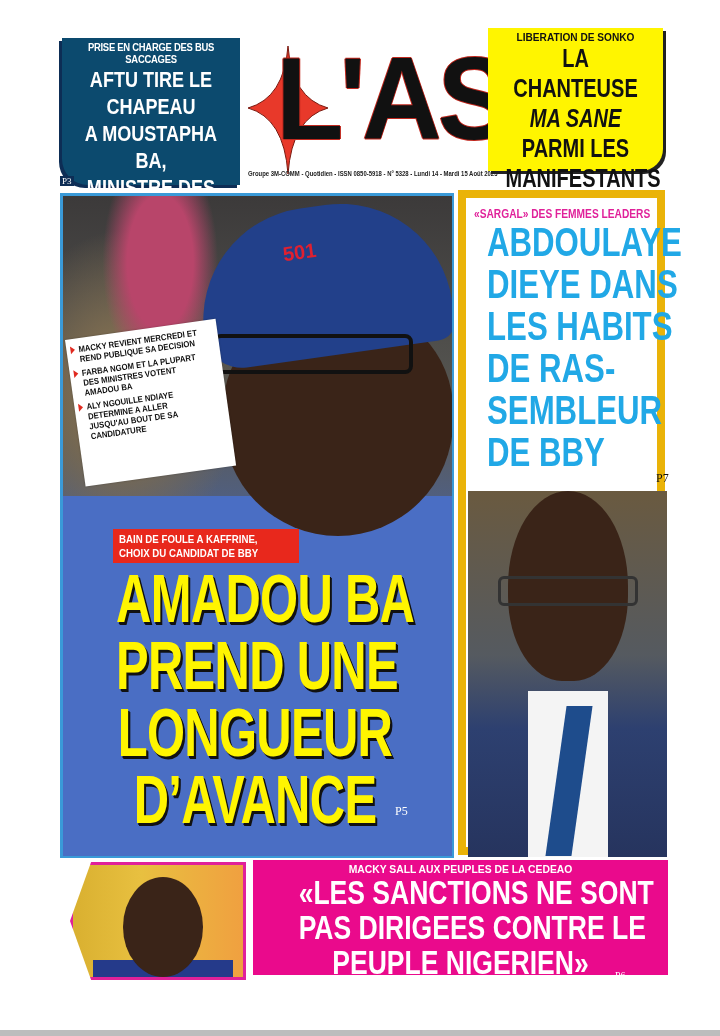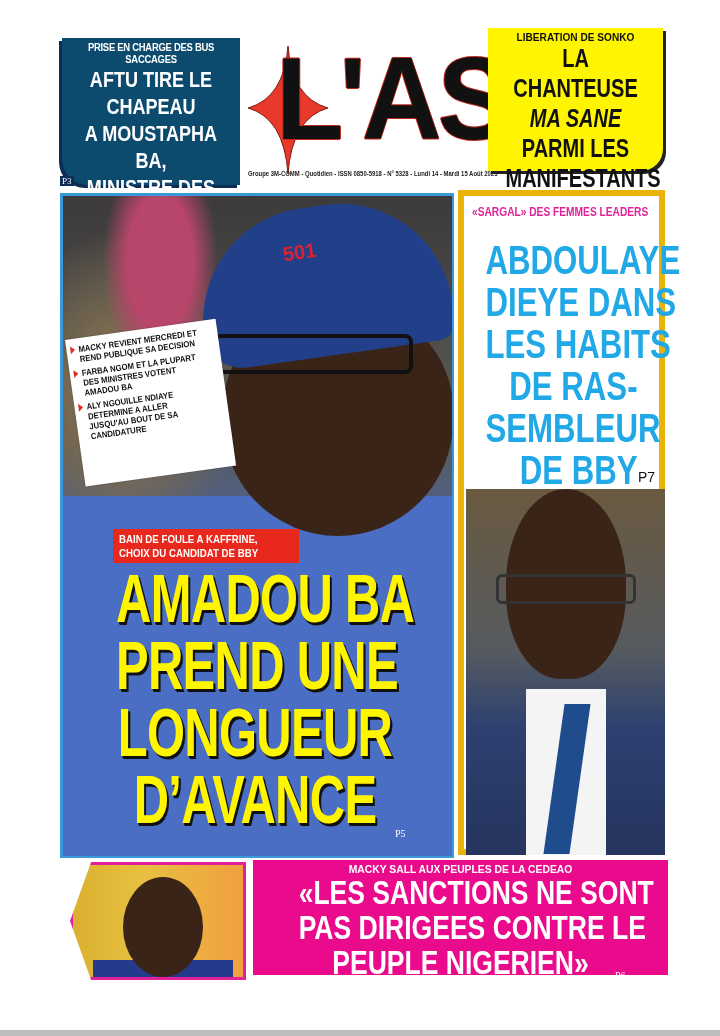--- a/index.html
+++ b/index.html
@@ -51,28 +51,28 @@
 
   
   #red-kicker { left:113px; top:529px; width:186px; height:34px; background:#e8281c; color:#fff; font-size:11px; line-height:14px;
                 font-weight:bold; padding:3px 6px; box-sizing:border-box; }
   #red-kicker span { display:block; transform:scaleX(0.88); transform-origin:left; white-space:nowrap; }
 
   
   #main-headline { left:62px; top:565px; width:386px; text-align:center; color:#fff500; font-weight:bold; font-size:68px; line-height:67px;
                    letter-spacing:-1px; text-shadow: 3px 3px 0 #111, 2px 2px 0 #111; }
   #main-headline div { transform:scaleX(0.72); white-space:nowrap; }
-  #main-page { left:395px; top:828px; font-size:10px; color:#fff; font-family:"Liberation Serif", serif; }
+  #main-page { left:395px; top:804px; font-size:12px; color:#fff; font-family:"Liberation Serif", serif; }
 
   
-  #right-story { left:458px; top:190px; width:207px; height:665px; border:6px solid #eab308; box-sizing:border-box; background:#fff; }
+  #right-story { left:458px; top:190px; width:207px; height:665px; border:8px solid #eab308; box-sizing:border-box; background:#fff; }
   #right-story .kicker { color:#e0219a; font-size:12px; font-weight:bold; margin:9px 0 0 8px; transform:scaleX(0.85); transform-origin:left; white-space:nowrap; }
-  #right-story .head { color:#21a8e6; font-size:40px; line-height:42px; font-weight:bold; text-align:right; margin-top:20px; }
+  #right-story .head { color:#21a8e6; font-size:40px; line-height:42px; font-weight:bold; text-align:left; margin-top:0; }
   #right-story .head div { transform:scaleX(0.78); white-space:nowrap; }
-  #right-page { position:absolute; left:174px; top:273px; font-size:14px; color:#111; font-family:Liberation Sans, sans-serif; }
+  #right-page { position:absolute; left:190px; top:273px; font-size:12px; color:#111; font-family:Liberation Serif, serif; }
   #right-photo { position:absolute; left:2px; top:293px; width:199px; height:366px; background:linear-gradient(180deg,#6a5a40 0%, #555a60 45%, #2d4070 65%, #26345e 100%); overflow:hidden; }
   #rp-head { position:absolute; left:40px; top:0; width:120px; height:190px; background:#3a2418; border-radius:50% 50% 45% 45%; }
   #rp-glasses { position:absolute; left:30px; top:85px; width:140px; height:30px; border:3px solid #333; border-radius:6px; box-sizing:border-box; }
   #rp-shirt { position:absolute; left:60px; top:200px; width:80px; height:170px; background:#f4f4f4; }
   #rp-tie { position:absolute; left:88px; top:215px; width:26px; height:150px; background:#1e4c8c; transform:skewX(-8deg); }
 
   
   #bottom-photo { left:70px; top:862px; width:176px; height:118px; overflow:hidden; border:3px solid #e0219a; box-sizing:border-box;
                   clip-path:polygon(12% 0, 100% 0, 100% 100%, 12% 100%, 0 50%);
                   background:linear-gradient(90deg,#d9b030 0%, #e8c040 40%, #f0a040 100%); }

